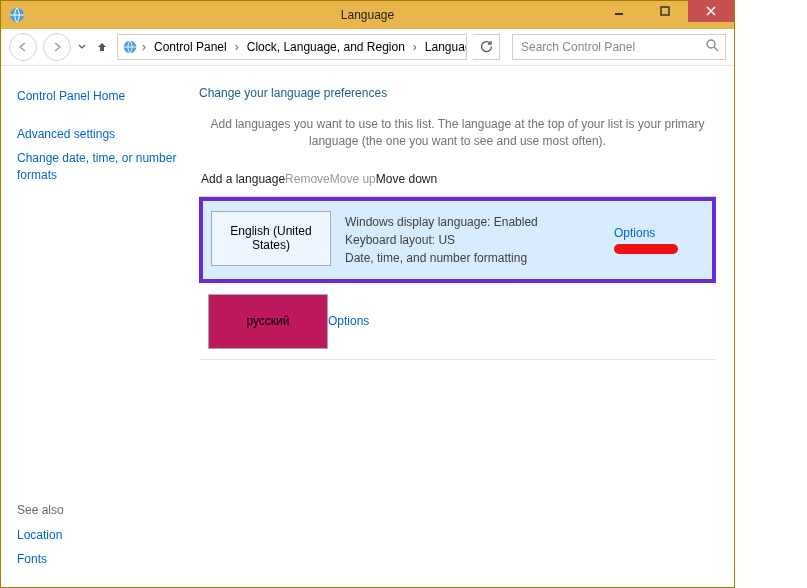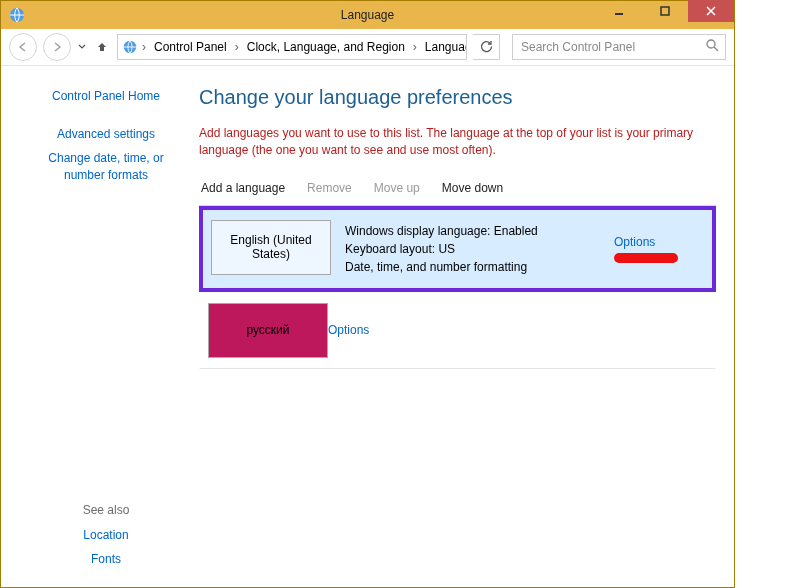--- a/index.html
+++ b/index.html
@@ -23,37 +23,37 @@
   .crumb{padding:0 4px;white-space:nowrap;}
   .crumb-sep{color:#666;padding:0 2px;}
   .addr-dd{margin-left:auto;padding:0 4px;color:#555;}
   .refresh{width:26px;height:24px;border:1px solid #cfcfcf;border-left:none;display:flex;align-items:center;justify-content:center;}
   .search{width:200px;height:24px;border:1px solid #cfcfcf;margin-left:6px;display:flex;align-items:center;padding:0 6px;color:#888;}
   .search input{border:none;outline:none;flex:1;font:inherit;color:#a21caf;background:transparent;}
   .search input::placeholder{color:#8a8a8a;}
   .search .mag{margin-left:4px;color:#777;}
   
   .body{flex:1;display:flex;overflow:hidden;}
-  .sidebar{width:190px;padding:22px 12px 12px 32px;box-sizing:border-box;display:flex;flex-direction:column;text-align:center;}
+  .sidebar{width:190px;padding:22px 12px 12px 16px;box-sizing:border-box;display:flex;flex-direction:column;}
   .link{color:#0066cc;margin-bottom:12px;cursor:pointer;line-height:1.35;}
   .link.small{margin-bottom:8px;}
   .see-also{margin-top:auto;color:#6b6b6b;margin-bottom:10px;}
   .content{flex:1;padding:20px 18px 12px 8px;box-sizing:border-box;overflow:auto;}
-  h1.heading{font-size:20px;font-weight:normal;color:#1e6091;margin:0 0 16px 0;}
-  .desc{color:#b91c1c;line-height:1.4;margin-bottom:18px;}
-  .toolbar{display:flex;gap:22px;padding:4px 2px 10px 2px;}
+  h1.heading{font-size:12px;font-weight:normal;color:#1e6091;margin:0 0 16px 0;}
+  .desc{color:#737373;line-height:1.4;margin-bottom:18px;text-align:center;}
+  .toolbar{display:flex;padding:4px 2px 10px 2px;}
   .tool{color:#222;cursor:pointer;}
   .tool.disabled{color:#9a9a9a;cursor:default;}
   
   .lang-list{border-top:1px solid #d9d9d9;}
   .lang-row{display:flex;align-items:stretch;border:1px solid transparent;border-bottom:1px solid #e3e3e3;padding:10px 8px;}
   .lang-row.selected{background:#d8ecff;border:4px solid #6d28d9;}
   .lang-box{width:120px;height:55px;border:1px solid #a8a8a8;background:#be185d;display:flex;align-items:center;justify-content:center;text-align:center;font-size:12px;padding:4px;box-sizing:border-box;}
   .lang-row.selected .lang-box{background:#eef6ff;}
-  .lang-details{flex:1;padding:2px 14px;font-size:12px;line-height:1.5;color:#000000;}
+  .lang-details{flex:1;padding:2px 14px;font-size:12px;line-height:1.5;color:#404040;}
   .lang-options{width:90px;display:flex;flex-direction:column;align-items:flex-start;justify-content:center;}
   .lang-options .opt{color:#0066cc;cursor:pointer;}
   .redact{width:64px;height:10px;margin-top:4px;background:#e11;border-radius:5px;}
 </style>
 </head>
 <body>
 
 <div class="window">
 
   <div class="titlebar">

